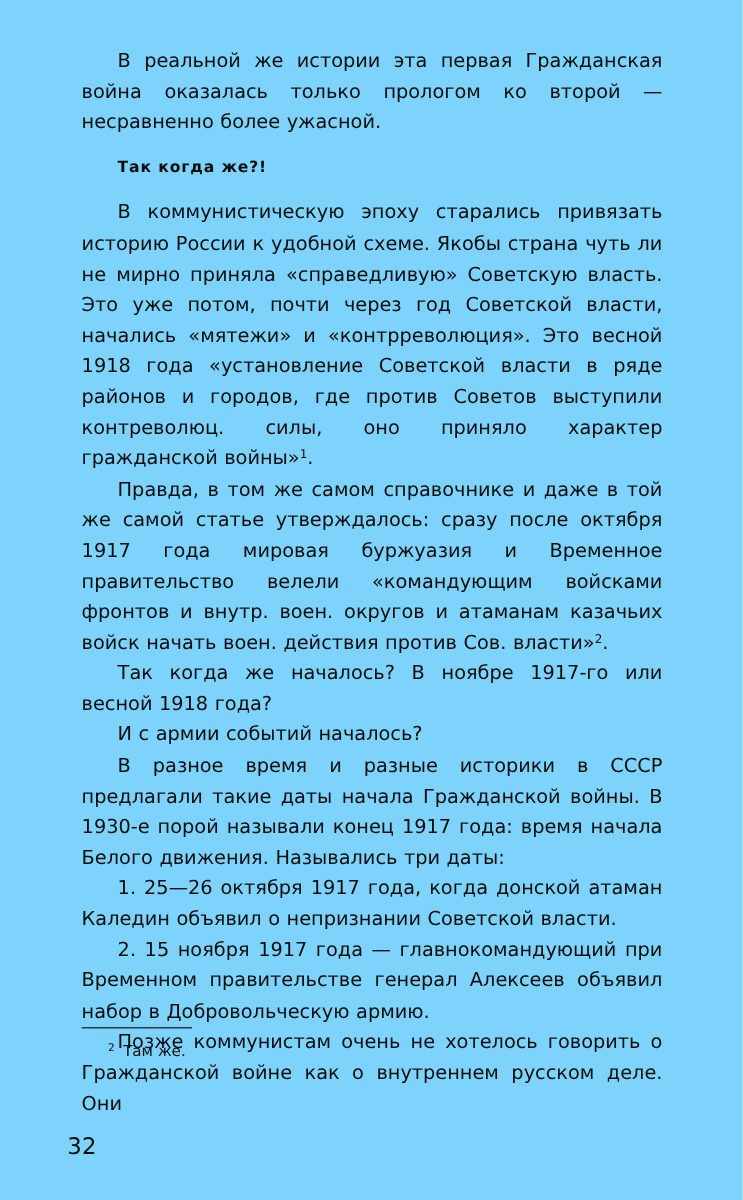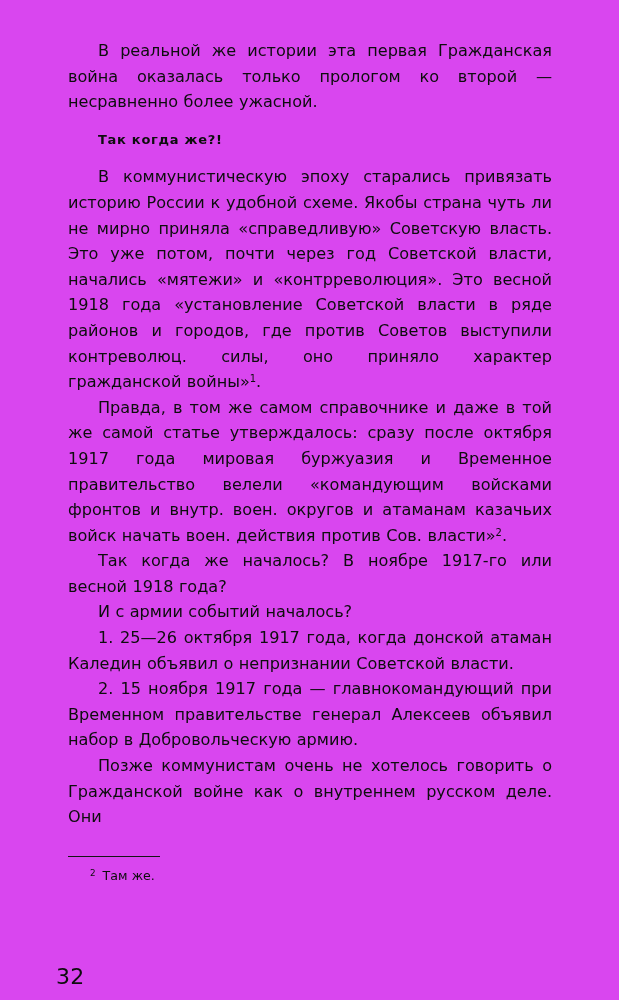--- a/index.html
+++ b/index.html
@@ -7,21 +7,21 @@
     margin: 0;
     padding: 0;
     background: #ffffff;
   }
 
   .page {
     position: relative;
     width: 619px;
     height: 1000px;
     margin: 0 auto;
-    background: #d946ef;
+    background: #7dd3fc;
     overflow: hidden;
     font-family: "DejaVu Sans", "Liberation Sans", sans-serif;
     color: #0d0d0d;
     -webkit-font-smoothing: none;
   }
 
   
   .col {
     position: absolute;
     left: 68px;
@@ -85,22 +85,22 @@
   p.fnote sup {
     font-size: 0.70em;
     vertical-align: 0.50em;
     line-height: 0;
     margin-right: 7px;
   }
 
   .folio {
     position: absolute;
     left: 56px;
-    top: 966px;
-    font-size: 22px;
+    top: 945px;
+    font-size: 19px;
     line-height: 22px;
     letter-spacing: 0.01em;
   }
 </style>
 </head>
 <body>
 
 <div class="page">
 
   <div class="col">
@@ -110,20 +110,21 @@
     <p class="subhead gap-before gap-after">Так когда же?!</p>
 
     <p class="body"><span>В коммунистическую эпоху старались привязать историю России к удобной схеме. Якобы страна чуть ли не мирно приняла «справедливую» Советскую власть. Это уже потом, почти через год Советской власти, начались «мятежи» и «контрреволюция». Это весной 1918 года «установление Советской власти в ряде районов и городов, где против Советов выступили контреволюц. силы, оно приняло характер гражданской войны»</span><sup class="fn">1</sup><span>.</span></p>
 
     <p class="body"><span>Правда, в том же самом справочнике и даже в той же самой статье утверждалось: сразу после октября 1917 года мировая буржуазия и Временное правительство велели «командующим войсками фронтов и внутр. воен. округов и атаманам казачьих войск начать воен. действия против Сов. власти»</span><sup class="fn">2</sup><span>.</span></p>
 
     <p class="body">Так когда же началось? В ноябре 1917-го или весной 1918 года?</p>
 
     <p class="body">И с армии событий началось?</p>
 
+    <p class="body">В разное время и разные историки в СССР предлагали такие даты начала Гражданской войны. В 1930-е порой называли конец 1917 года: время начала Белого движения. Назывались три даты:</p>
 
     <p class="body"><span>1.</span>&nbsp;<span>25—26 октября 1917 года, когда донской атаман Каледин объявил о непризнании Советской власти.</span></p>
 
     <p class="body"><span>2.</span>&nbsp;<span>15 ноября 1917 года — главнокомандующий при Временном правительстве генерал Алексеев объявил набор в Добровольческую армию.</span></p>
 
 
     <p class="body">Позже коммунистам очень не хотелось говорить о Гражданской войне как о внутреннем русском деле. Они</p>
 
   </div>
 

